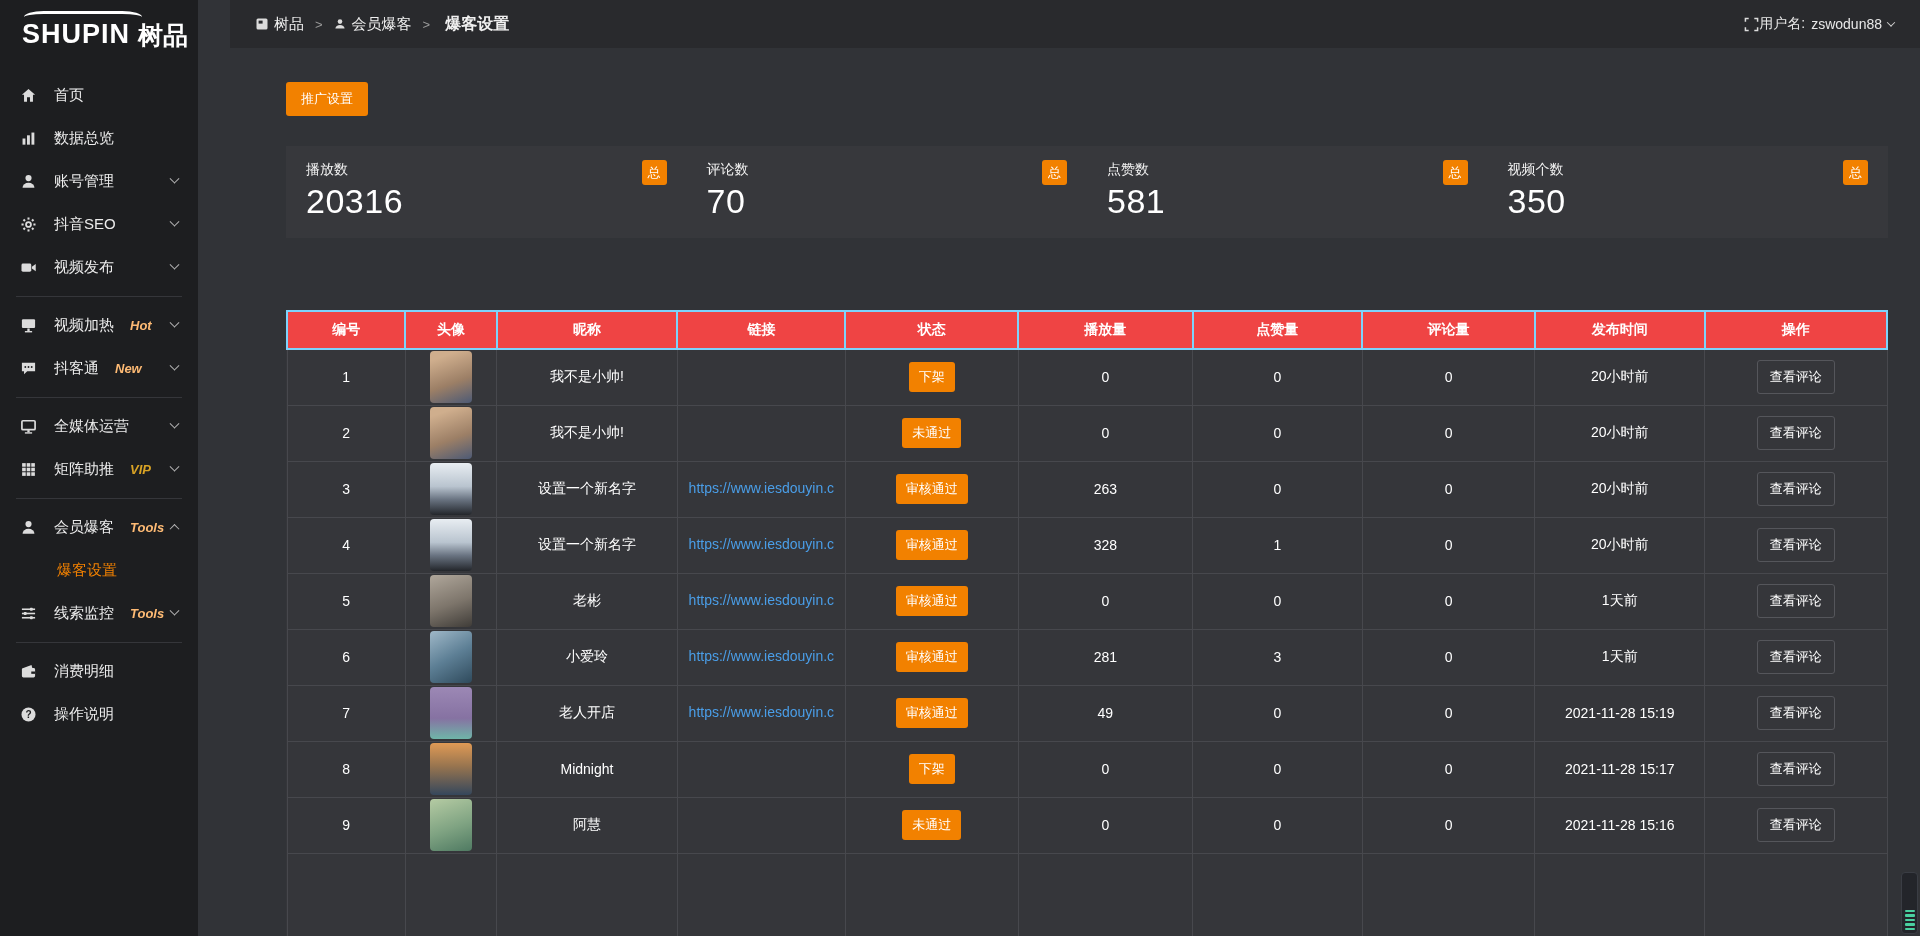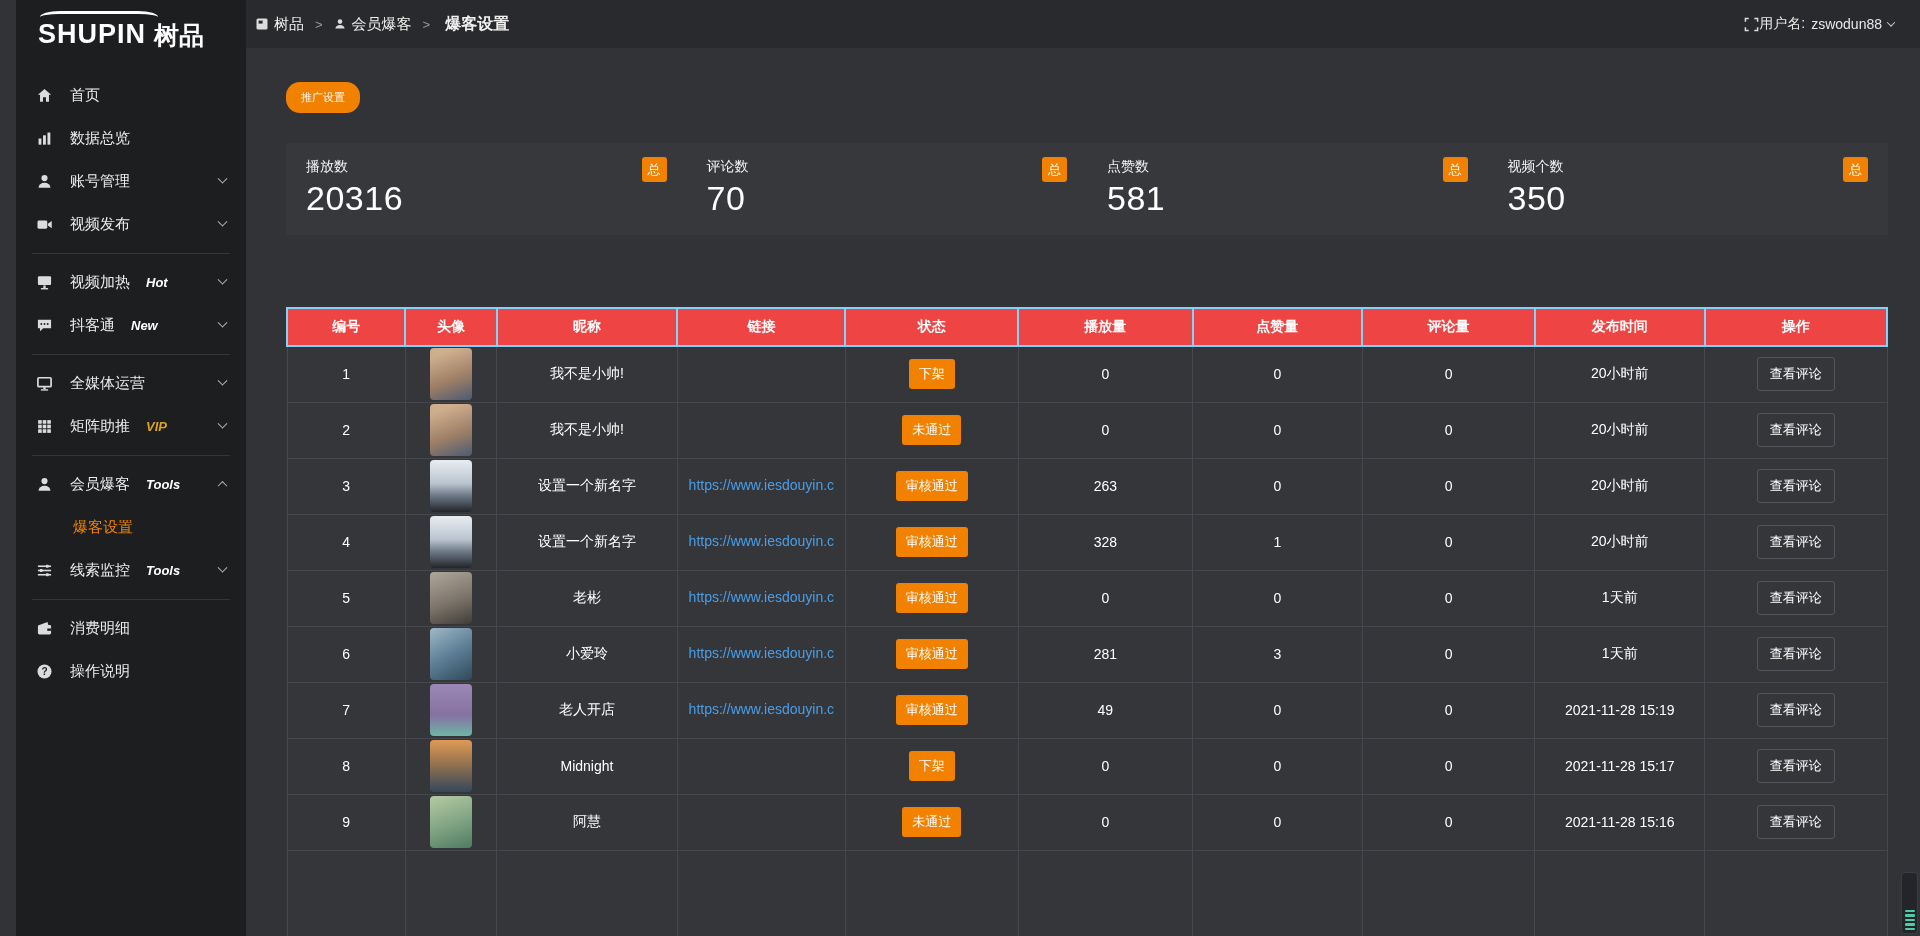--- a/index.html
+++ b/index.html
@@ -1,33 +1,33 @@
 <!DOCTYPE html>
 <html><head>
 <meta charset="utf-8">
 <style>
   * { margin:0; padding:0; box-sizing:border-box; }
   html,body { width:1920px; height:936px; overflow:hidden; background:#313337;
               font-family:"Liberation Sans","DejaVu Sans",sans-serif; color:#fff; }
 
   
-  .sidebar { position:absolute; left:16px; top:0; width:230px; height:936px;
+  .sidebar { position:absolute; left:0; top:0; width:198px; height:936px;
              background:#1d1e20; z-index:5; }
   .logo { height:52px; display:flex; align-items:flex-end; padding:6px 0 4px 22px; cursor:pointer; }
   .logo-en { font-weight:800; font-size:27px; letter-spacing:1px; line-height:1;
              position:relative; padding-top:10px; }
   .logo-arc { position:absolute; left:2px; top:0; width:118px; height:12px;
               border-top:3px solid #fff; border-radius:100%/300%; }
   .logo-cn { font-weight:800; font-size:25px; margin-left:8px; line-height:1.05; }
   .menu { padding-top:22px; }
   .mi { height:43px; display:flex; align-items:center; padding:0 20px; cursor:pointer; }
   .mi .ic { width:17px; height:17px; margin-right:17px; display:inline-flex; flex:none; }
   .mi .lbl { font-size:15px; color:#ececec; }
   .tag { font-size:13px; font-weight:bold; font-style:italic; margin-left:16px; }
-  .tag-red { color:#ffffff;font-style:italic; }
+  .tag-red { color:#fdba74;font-style:italic; }
   .tag-gold { color:#d9a325; }
   .chev { width:7px; height:7px; border-right:1.6px solid #b5b5b5; border-bottom:1.6px solid #b5b5b5;
           margin-left:auto; }
   .chev.down { transform:rotate(45deg) translate(-2px,-2px); }
   .chev.up   { transform:rotate(-135deg) translate(-1px,-1px); }
   .sub { height:43px; display:flex; align-items:center; padding-left:57px; font-size:15px;
          color:#ececec; cursor:pointer; }
   .sub.active { color:#f28100; }
   .sdiv { border-top:1px solid #35363a; margin:7px 16px; }
 
@@ -40,22 +40,22 @@
   .sep { color:#9a9a9a; font-size:13px; }
   .tb-right { margin-left:auto; display:flex; align-items:center; }
   .fsq { display:inline-flex; cursor:pointer; }
   .uname { font-size:14px; color:#e8e8e8; display:flex; align-items:center; gap:6px; cursor:pointer; }
   .uchev { width:6px; height:6px; border-right:1.4px solid #cfcfcf; border-bottom:1.4px solid #cfcfcf;
            transform:rotate(45deg) translate(-1px,-1px); }
 
   
   .content { position:absolute; left:230px; top:48px; right:0; bottom:0; background:#313337;
              padding:34px 32px 0 56px; overflow:hidden; }
-  .promo-btn { display:inline-block; background:#f28100; color:#fff; border:none; font-size:11px;
-               padding:8px 15px; border-radius:14px; cursor:pointer;
+  .promo-btn { display:inline-block; background:#f28100; color:#fff; border:none; font-size:13px;
+               padding:8px 15px; border-radius:3px; cursor:pointer;
                font-family:Liberation Mono, monospace; }
   .cards { display:grid; grid-template-columns:repeat(4,1fr); margin-top:30px; }
   .card { position:relative; background:#37383c; height:92px; padding:15px 20px; }
   .card-label { font-size:14px; color:#f2f2f2; }
   .card-value { font-size:34px; margin-top:3px; letter-spacing:0.5px; }
   .card-badge { position:absolute; top:14px; right:20px; background:#f28100; color:#fff;
                 width:25px; height:25px; border-radius:3px; font-size:13px; display:flex;
                 align-items:center; justify-content:center; }
 
   
@@ -123,20 +123,39 @@
       <span class="ic">
         <svg viewBox="0 0 16 16" width="17" height="17">
             <circle class="fill" cx="8" cy="4.8" r="2.9"></circle>
             <path class="fill" d="M2.4 13.8 a5.6 4.6 0 0 1 11.2 0 Z"></path>
           </svg>
       </span>
       <span class="lbl">账号管理</span>
       <span class="chev down"></span>
     </div>
 
+    <div class="mi">
+      <span class="ic">
+        <svg viewBox="0 0 16 16" width="17" height="17">
+            <circle class="stroke" cx="8" cy="8" r="2.3" stroke-width="1.7"></circle>
+            <g class="stroke" stroke-width="1.9">
+              <line x1="8" y1="1.4" x2="8" y2="3.4"></line>
+              <line x1="8" y1="12.6" x2="8" y2="14.6"></line>
+              <line x1="1.4" y1="8" x2="3.4" y2="8"></line>
+              <line x1="12.6" y1="8" x2="14.6" y2="8"></line>
+              <line x1="3.3" y1="3.3" x2="4.7" y2="4.7"></line>
+              <line x1="11.3" y1="11.3" x2="12.7" y2="12.7"></line>
+              <line x1="3.3" y1="12.7" x2="4.7" y2="11.3"></line>
+              <line x1="11.3" y1="4.7" x2="12.7" y2="3.3"></line>
+            </g>
+          </svg>
+      </span>
+      <span class="lbl">抖音SEO</span>
+      <span class="chev down"></span>
+    </div>
 
     <div class="mi">
       <span class="ic">
         <svg viewBox="0 0 16 16" width="17" height="17">
             <rect class="fill" x="1.4" y="4.2" width="9.2" height="7.8" rx="1.4"></rect>
             <path class="fill" d="M11.2 7.2 14.8 4.6 V11.6 L11.2 9 Z"></path>
           </svg>
       </span>
       <span class="lbl">视频发布</span>
       <span class="chev down"></span>

